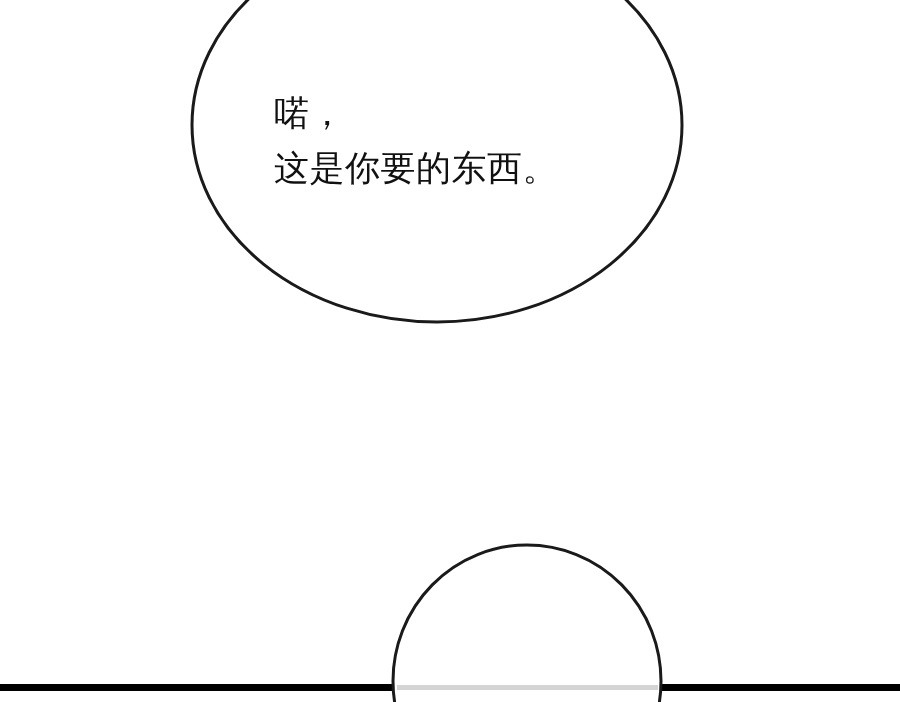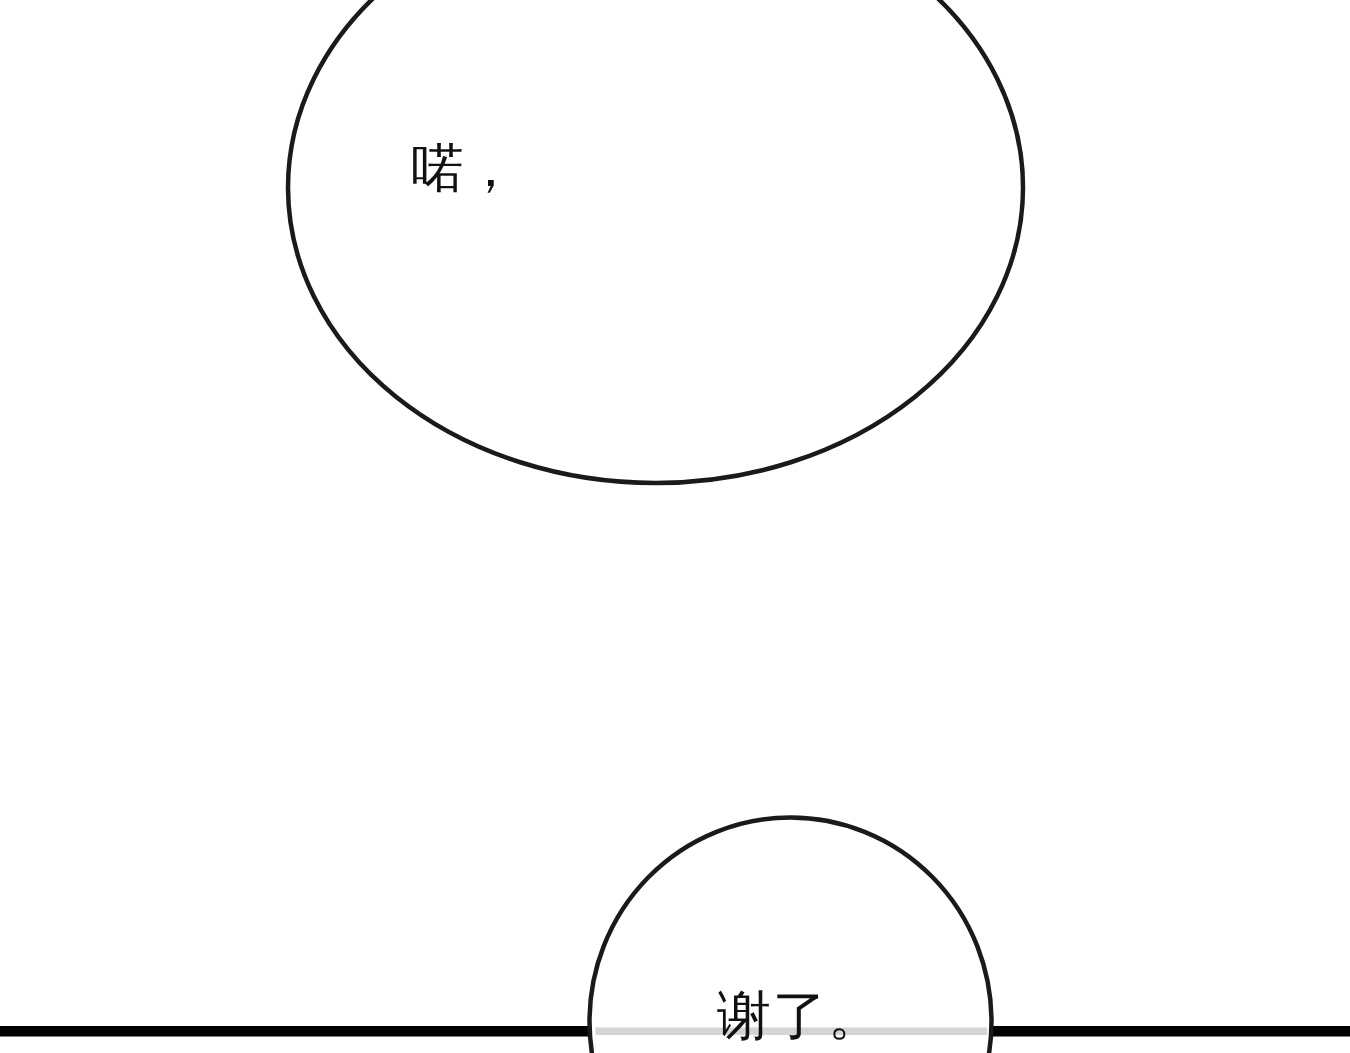--- a/index.html
+++ b/index.html
@@ -24,15 +24,15 @@
     <ellipse cx="437" cy="125" rx="245" ry="197" fill="#ffffff" stroke="#1a1a1a" stroke-width="3"></ellipse>
 
     <rect x="0" y="684" width="900" height="7" fill="#000000"></rect>
 
     <ellipse cx="527" cy="681" rx="134" ry="136" fill="#ffffff" stroke="#1a1a1a" stroke-width="3"></ellipse>
 
     <rect x="397" y="685" width="261" height="5" fill="#d4d4d4"></rect>
   </svg>
 
   <div class="txt bubble1-line" style="left:274px; top:86px;">喏，</div>
+  <div class="txt bubble1-line" style="left:274px; top:141px;">这是你要的东西。</div>
 
-  <div class="txt bubble2-line" style="left:478px; top:658px;">谢了。</div>
 </div>
 
 </body></html>

